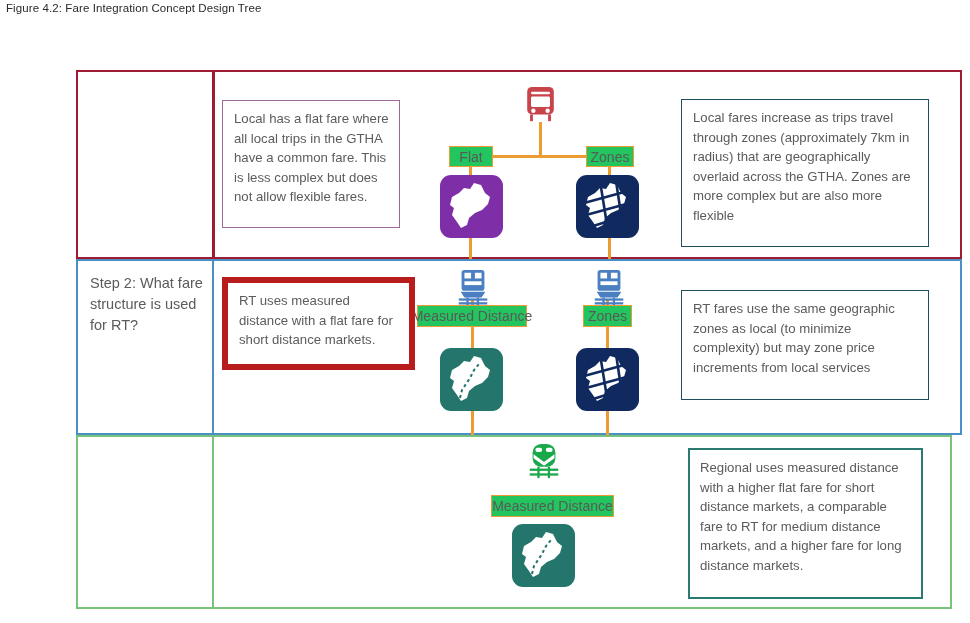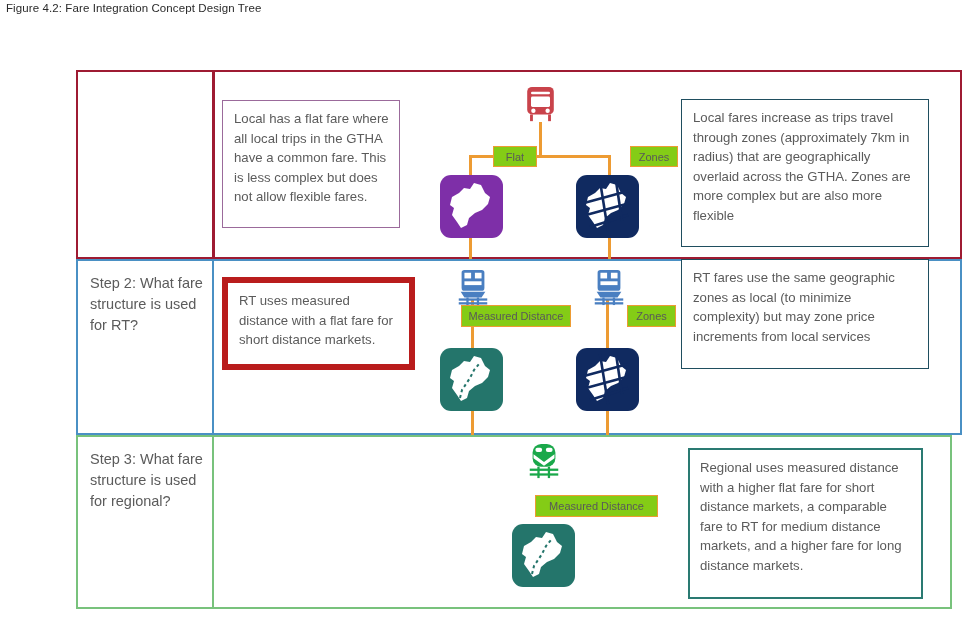--- a/index.html
+++ b/index.html
@@ -36,36 +36,35 @@
 
   
   .callout{
     position:absolute;box-sizing:border-box;background:#fff;
     font-size:13.2px;line-height:19.5px;color:#5b5b5b;
     padding:8px 10px 8px 11px;
   }
   #callout-local-flat{left:222px;top:100px;width:178px;height:128px;border:1.5px solid #9b6a9b;}
   #callout-local-zones{left:681px;top:99px;width:248px;height:148px;border:1.5px solid #1f4e5f;}
   #callout-rt-flat{left:222px;top:277px;width:193px;height:93px;border:6px solid #b91c1c;}
-  #callout-rt-zones{left:681px;top:259px;width:248px;height:110px;border:1.5px solid #1f4e5f;}
+  #callout-rt-zones{left:681px;top:290px;width:248px;height:110px;border:1.5px solid #1f4e5f;}
   #callout-regional{left:688px;top:448px;width:235px;height:151px;border:2px solid #2a7a72;padding-left:10px;}
 
   
   .conn{position:absolute;background:#ED9B33;}
   .conn.v{width:3px;}
   .conn.h{height:3px;}
 
   
   .pill{
     position:absolute;box-sizing:border-box;
-    background:#84cc16;border:1.5px solid #ED9B33;
-    font-size:11px;color:#595959;
+    background:#22c55e;border:1.5px solid #ED9B33;
+    font-size:14px;color:#595959;
     display:flex;align-items:center;justify-content:center;
     white-space:nowrap;
-    margin-left:44px;
   }
   #pill-flat{left:449px;top:146px;width:44px;height:21px;}
   #pill-zones-1{left:586px;top:146px;width:48px;height:21px;}
   #pill-measured-2{left:417px;top:305px;width:110px;height:22px;}
   #pill-zones-2{left:583px;top:305px;width:49px;height:22px;}
   #pill-measured-3{left:491px;top:495px;width:123px;height:22px;}
 
   
   .map-tile{position:absolute;border-radius:11px;}
   #map-local-flat{left:440px;top:175px;width:63px;height:63px;background:#7E2FA8;}
@@ -202,21 +201,20 @@
       <line x1="40" y1="6" x2="46" y2="46"></line>
     </g>
   </svg>
 </div>
 
 <div class="callout" id="callout-rt-flat">RT uses measured distance with a flat fare for short distance markets.</div>
 <div class="callout" id="callout-rt-zones">RT fares use the same geographic zones as local (to minimize complexity) but may zone price increments from local services</div>
 
 <div class="row" id="row-3">
   <div class="col-divider"></div>
-  <div class="step-label">Step 3: What fare structure is used for regional?</div>
 </div>
 
 <div class="vehicle" id="icon-train-regional">
   <svg viewBox="0 0 36 40" xmlns="http://www.w3.org/2000/svg">
     <rect x="6" y="2" width="24" height="24" rx="9" fill="#1AA84A"></rect>
     <rect x="9" y="6" width="7" height="4.5" rx="2" fill="#ffffff"></rect>
     <rect x="20" y="6" width="7" height="4.5" rx="2" fill="#ffffff"></rect>
     <path d="M7 13 L18 21 L29 13 L29 17 L18 25 L7 17 Z" fill="#ffffff"></path>
     <rect x="3" y="28" width="30" height="2.4" fill="#1AA84A"></rect>
     <rect x="3" y="33" width="30" height="2.4" fill="#1AA84A"></rect>

